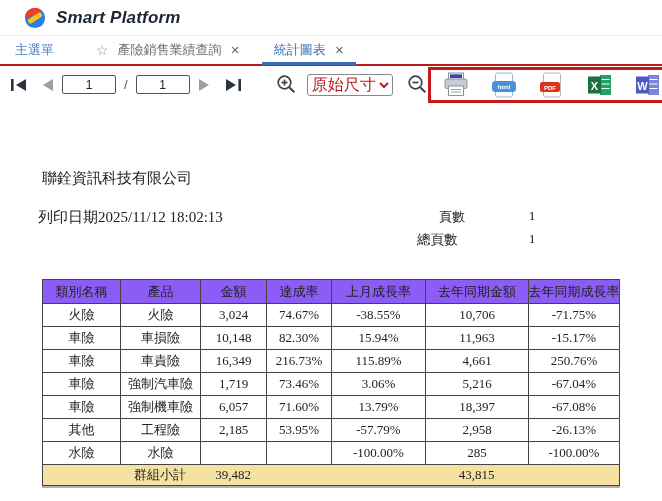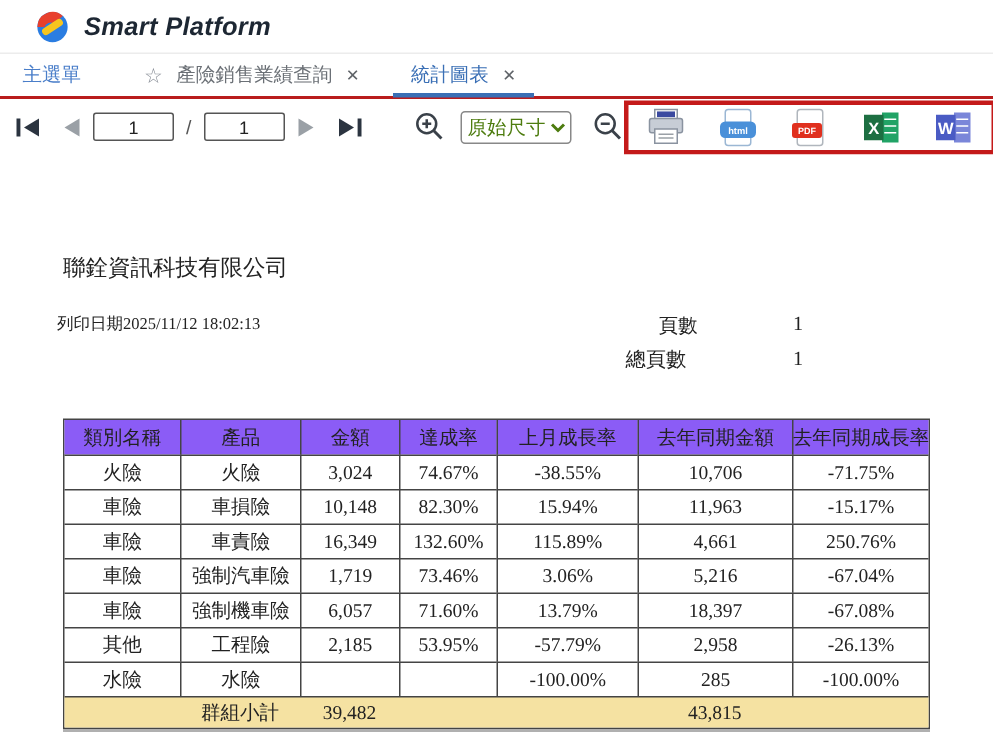--- a/index.html
+++ b/index.html
@@ -27,32 +27,32 @@
   
   .toolbar { height:37px; display:flex; align-items:center; padding-left:10px; background:#fff; }
   .nav-btn { display:inline-flex; align-items:center; justify-content:center;
              width:22px; height:20px; cursor:pointer; }
   .nav-gap { margin-left:14px; }
   .page-input { width:54px; height:19px; border:1px solid #555; border-radius:2px;
                 text-align:center; font-size:12px; margin:0 8px; color:#222; }
   .page-sep { color:#555; font-size:13px; }
   .zoom-btn { display:inline-flex; cursor:pointer; margin-left:14px; }
   .zoom-in-btn { margin-left:34px; }
-  .zoom-select { width:88px; height:22px; margin-left:10px; font-size:13px;
-                 border:1px solid #888; border-radius:3px; background:#fff; color:#4d7c0f; }
+  .zoom-select { width:88px; height:22px; margin-left:10px; font-size:16px;
+                 border:1px solid #888; border-radius:3px; background:#fff; color:#b91c1c; }
   .export-box { margin-left:auto; margin-right:22px; display:flex; align-items:center; gap:22px;
                 border:3px solid #c41a1a; padding:4px 12px; height:36px; }
   .export-btn { display:inline-flex; cursor:pointer; }
 
   
   .report { position:relative; height:431px; background:#fff;
             font-family:"Liberation Serif","DejaVu Serif",serif; color:#222; }
   .company-title { position:absolute; top:66px; left:42px; width:578px;
                    font-size:15px; }
-  .print-date { position:absolute; top:105px; left:38px; font-size:11px; }
+  .print-date { position:absolute; top:105px; left:38px; font-size:15px; }
   .pg-label1 { position:absolute; top:105px; left:439px; font-size:13px; }
   .pg-val1   { position:absolute; top:105px; left:520px; width:24px; text-align:center; font-size:13.5px; }
   .pg-label2 { position:absolute; top:128px; left:417px; font-size:13.5px; }
   .pg-val2   { position:absolute; top:128px; left:520px; width:24px; text-align:center; font-size:13.5px; }
 
   
   .rpt-table { position:absolute; top:176px; left:42px; width:578px;
                border:1px solid #444; box-shadow:0 2px 0 #b0b0b0; font-size:13px; }
   .tr { display:grid; grid-template-columns:77px 80px 66px 65px 94px 103px 91px; }
   .td { height:23px; display:flex; align-items:center; justify-content:center;
@@ -215,21 +215,21 @@
       <div class="td">10,148</div>
       <div class="td">82.30%</div>
       <div class="td">15.94%</div>
       <div class="td">11,963</div>
       <div class="td">-15.17%</div>
     </div>
     <div class="tr">
       <div class="td">車險</div>
       <div class="td">車責險</div>
       <div class="td">16,349</div>
-      <div class="td">132.60%</div>
+      <div class="td">216.73%</div>
       <div class="td">115.89%</div>
       <div class="td">4,661</div>
       <div class="td">250.76%</div>
     </div>
     <div class="tr">
       <div class="td">車險</div>
       <div class="td">強制汽車險</div>
       <div class="td">1,719</div>
       <div class="td">73.46%</div>
       <div class="td">3.06%</div>

